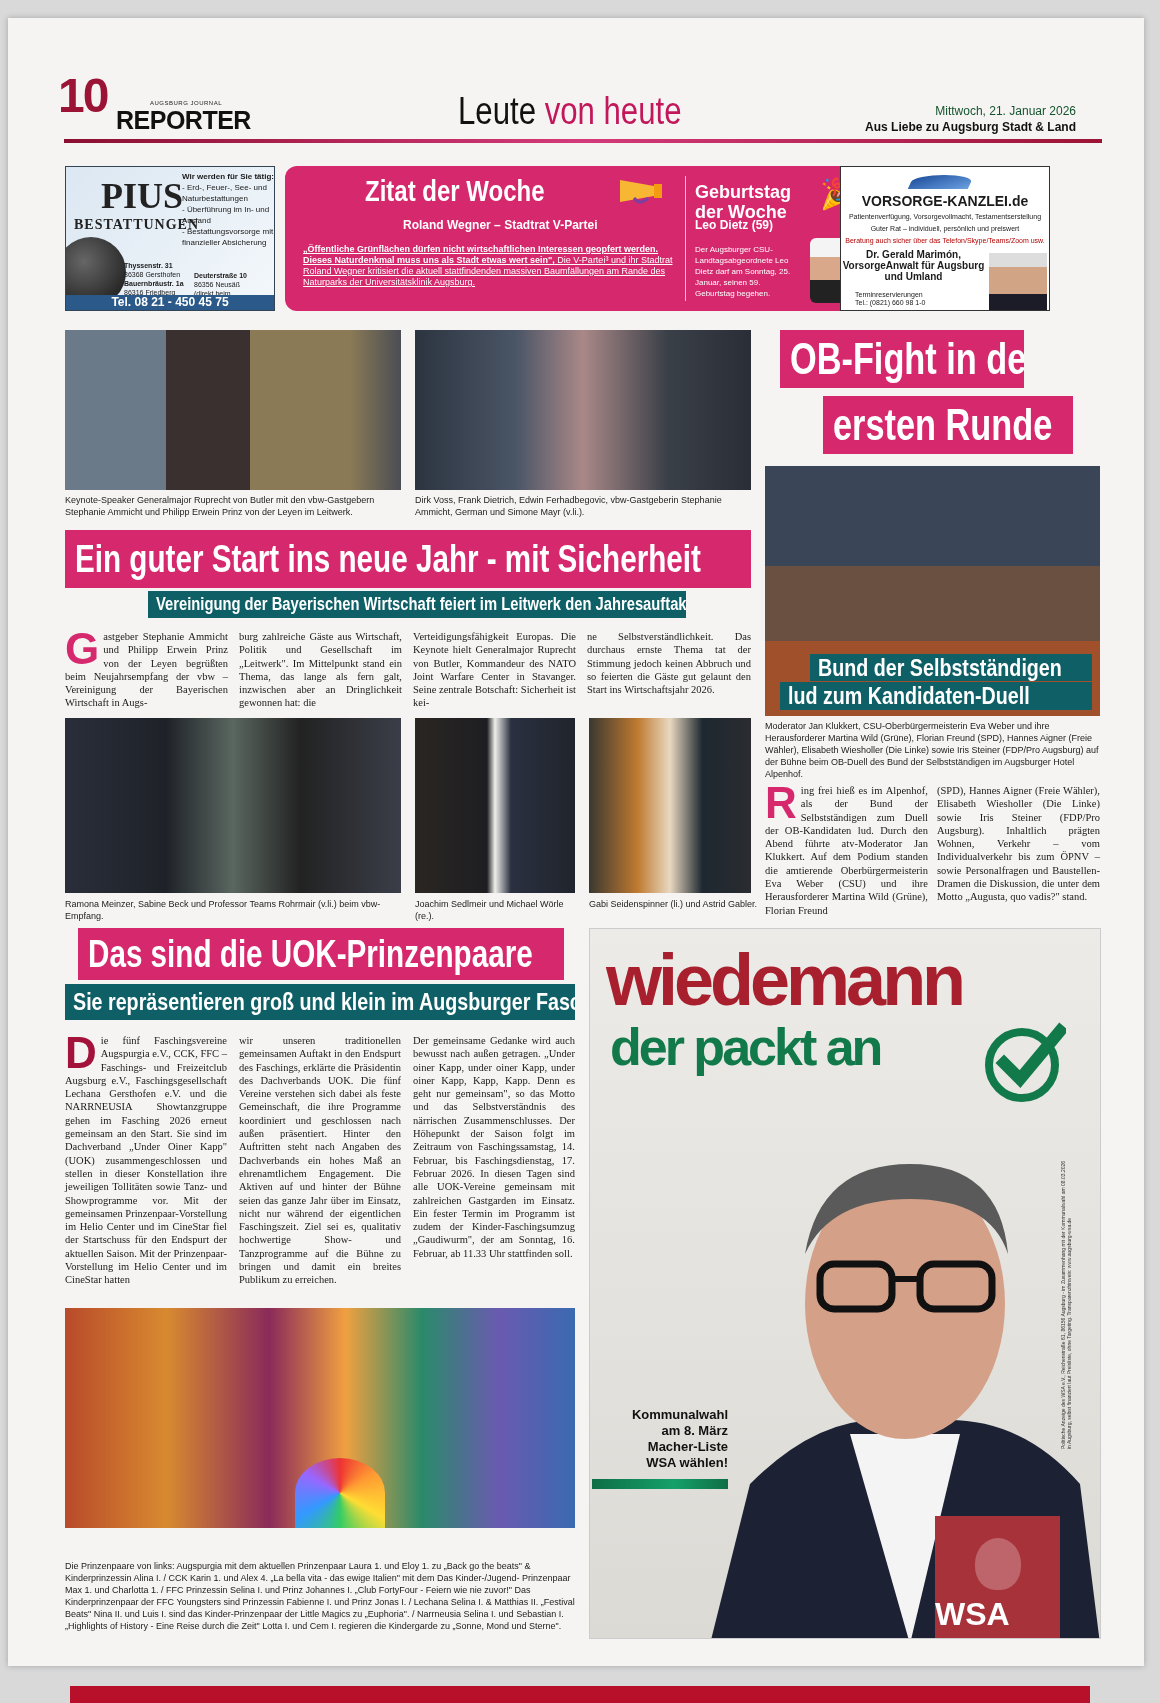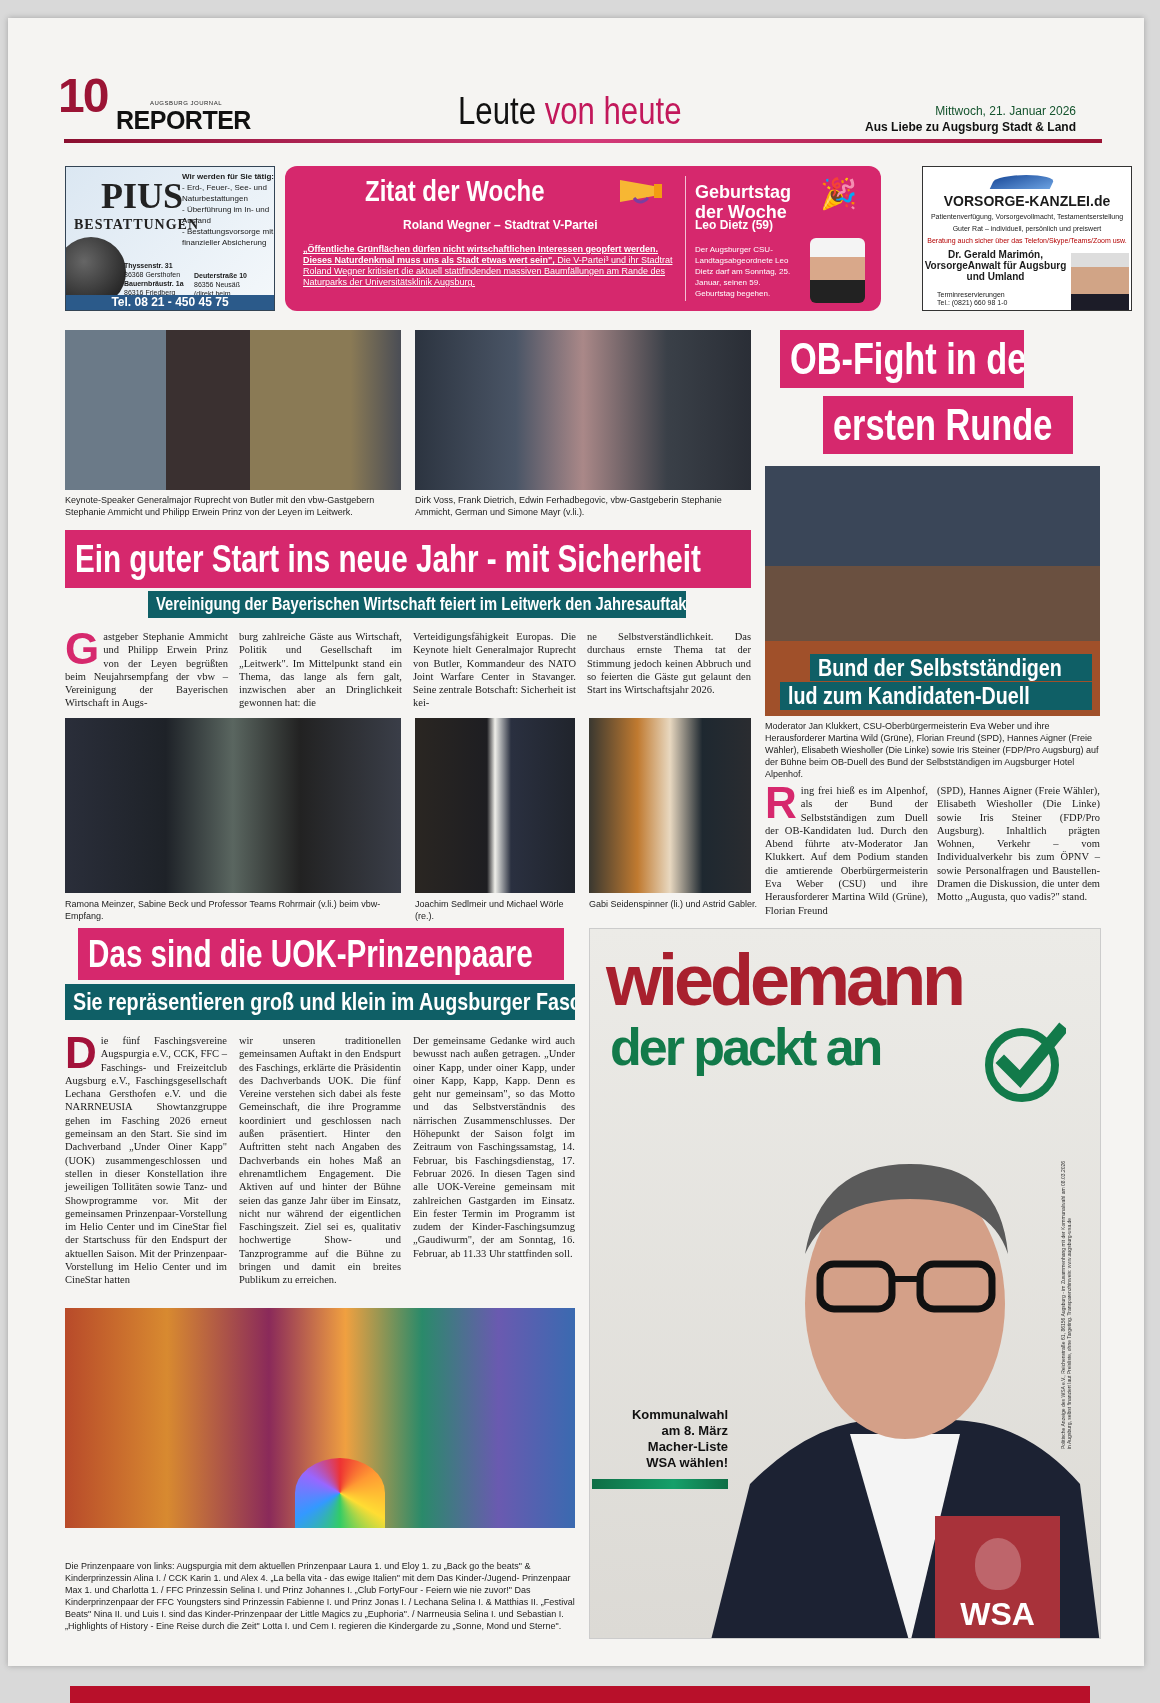--- a/index.html
+++ b/index.html
@@ -37,21 +37,21 @@
   .zitat .who { position: absolute; left: 118px; top: 52px; font: bold 12px "Liberation Sans", sans-serif; }
   .zitat .quote { position: absolute; left: 18px; top: 78px; width: 380px; font: 9px "Liberation Sans", sans-serif; line-height: 11px; text-decoration: underline; }
   .zitat .megaphone { position: absolute; left: 335px; top: 10px; width: 48px; height: 30px; }
   .zitat .divider { position: absolute; left: 400px; top: 10px; width: 1px; height: 125px; background: rgba(255,255,255,.7); }
   .zitat .geb { position: absolute; left: 410px; top: 8px; font: bold 18px "Liberation Sans", sans-serif; line-height: 20px; margin-top: 8px; }
   .zitat .leo { position: absolute; left: 410px; top: 52px; font: bold 12px "Liberation Sans", sans-serif; }
   .zitat .gebtext { position: absolute; left: 410px; top: 78px; width: 100px; font: 8px "Liberation Sans", sans-serif; line-height: 11px; }
   .zitat .party { position: absolute; left: 535px; top: 10px; font-size: 30px; }
   .zitat .photo { position: absolute; left: 525px; top: 72px; width: 55px; height: 65px; background: linear-gradient(180deg,#f4f4f4 0 30%,#d9a88a 30% 65%,#222 65%); border-radius: 6px; }
 
-  .vk { left: 914px; top: 148px; width: 210px; height: 145px; background: #fff; border: 1px solid #333; text-align: center; overflow: hidden; }
+  .vk { left: 832px; top: 148px; width: 210px; height: 145px; background: #fff; border: 1px solid #333; text-align: center; overflow: hidden; }
   .vk .wave { position: absolute; left: 70px; top: 8px; width: 60px; height: 14px; background: linear-gradient(160deg,#1a4a99,#6aa0e0); border-radius: 50% 50% 0 0; transform: skewX(-25deg); }
   .vk .name { position: absolute; top: 26px; width: 100%; font: 900 14px "Liberation Sans", sans-serif; }
   .vk .line { position: absolute; width: 100%; font: 7px "Liberation Sans", sans-serif; }
   .vk .red { color: #b30000; }
   .vk .dr { position: absolute; left: 0; top: 82px; width: 145px; font: bold 10px "Liberation Sans", sans-serif; line-height: 11px; }
   .vk .tel { position: absolute; left: 14px; top: 124px; width: 120px; font: 7px "Liberation Sans", sans-serif; line-height: 8px; text-align: left; }
   .vk .photo { position: absolute; left: 148px; top: 86px; width: 58px; height: 58px; background: linear-gradient(180deg,#ddd 0 25%,#d1a486 25% 70%,#1c1c28 70%); }
 
   
   .photo-ph { position: absolute; background: linear-gradient(160deg,#3a3f4a,#8a7a66 40%,#2a2d33); overflow: hidden; }
@@ -70,21 +70,21 @@
   .ob1 { left: 772px; top: 312px; height: 58px; }
   .ob2 { left: 815px; top: 378px; height: 58px; }
 
   .wsa-ad { left: 581px; top: 910px; width: 512px; height: 711px; background: linear-gradient(180deg,#ecebe7,#dcdad5); overflow: hidden; border: 1px solid #ccc; }
   .wsa-ad .brand1 { position: absolute; left: 16px; top: 10px; font: 900 72px "Liberation Sans", sans-serif; color: #a8202e; letter-spacing: -4px; }
   .wsa-ad .brand2 { position: absolute; left: 20px; top: 88px; font: 900 52px "Liberation Sans", sans-serif; color: #127a4a; letter-spacing: -3px; }
   .wsa-ad .check { position: absolute; left: 392px; top: 90px; width: 84px; height: 84px; }
   .wsa-ad .person { position: absolute; left: 120px; top: 175px; width: 390px; height: 540px; }
   .wsa-ad .slogan { position: absolute; left: 0; top: 478px; width: 138px; text-align: right; font: 900 13px "Liberation Sans", sans-serif; line-height: 16px; color: #111; }
   .wsa-ad .bar { position: absolute; left: 2px; top: 550px; width: 136px; height: 10px; background: linear-gradient(90deg,#0e6e45,#15a06a 60%,#0e6e45); }
-  .wsa-ad .logo { position: absolute; left: 345px; top: 587px; width: 125px; height: 124px; background: #a8323a; color: #fff; text-align: center; }
+  .wsa-ad .logo { position: absolute; left: 345px; top: 587px; width: 125px; height: 124px; background: #a8323a; color: #fff; }
   .wsa-ad .logo .cone { position: absolute; left: 40px; top: 22px; width: 46px; height: 52px; background: rgba(255,255,255,.25); border-radius: 50% 50% 45% 45%; }
   .wsa-ad .logo .txt { position: absolute; left: 0; top: 80px; width: 100%; font: 900 32px "Liberation Sans", sans-serif; }
   .wsa-ad .legal { position: absolute; left: 470px; top: 230px; width: 14px; height: 290px; }
   .wsa-ad .legal div { transform: rotate(-90deg) translate(-290px,0); transform-origin: 0 0; width: 290px; font: 5px "Liberation Sans", sans-serif; line-height: 6px; color: #333; }
 </style>
 </head>
 <body>
 
 <div class="page">
 

